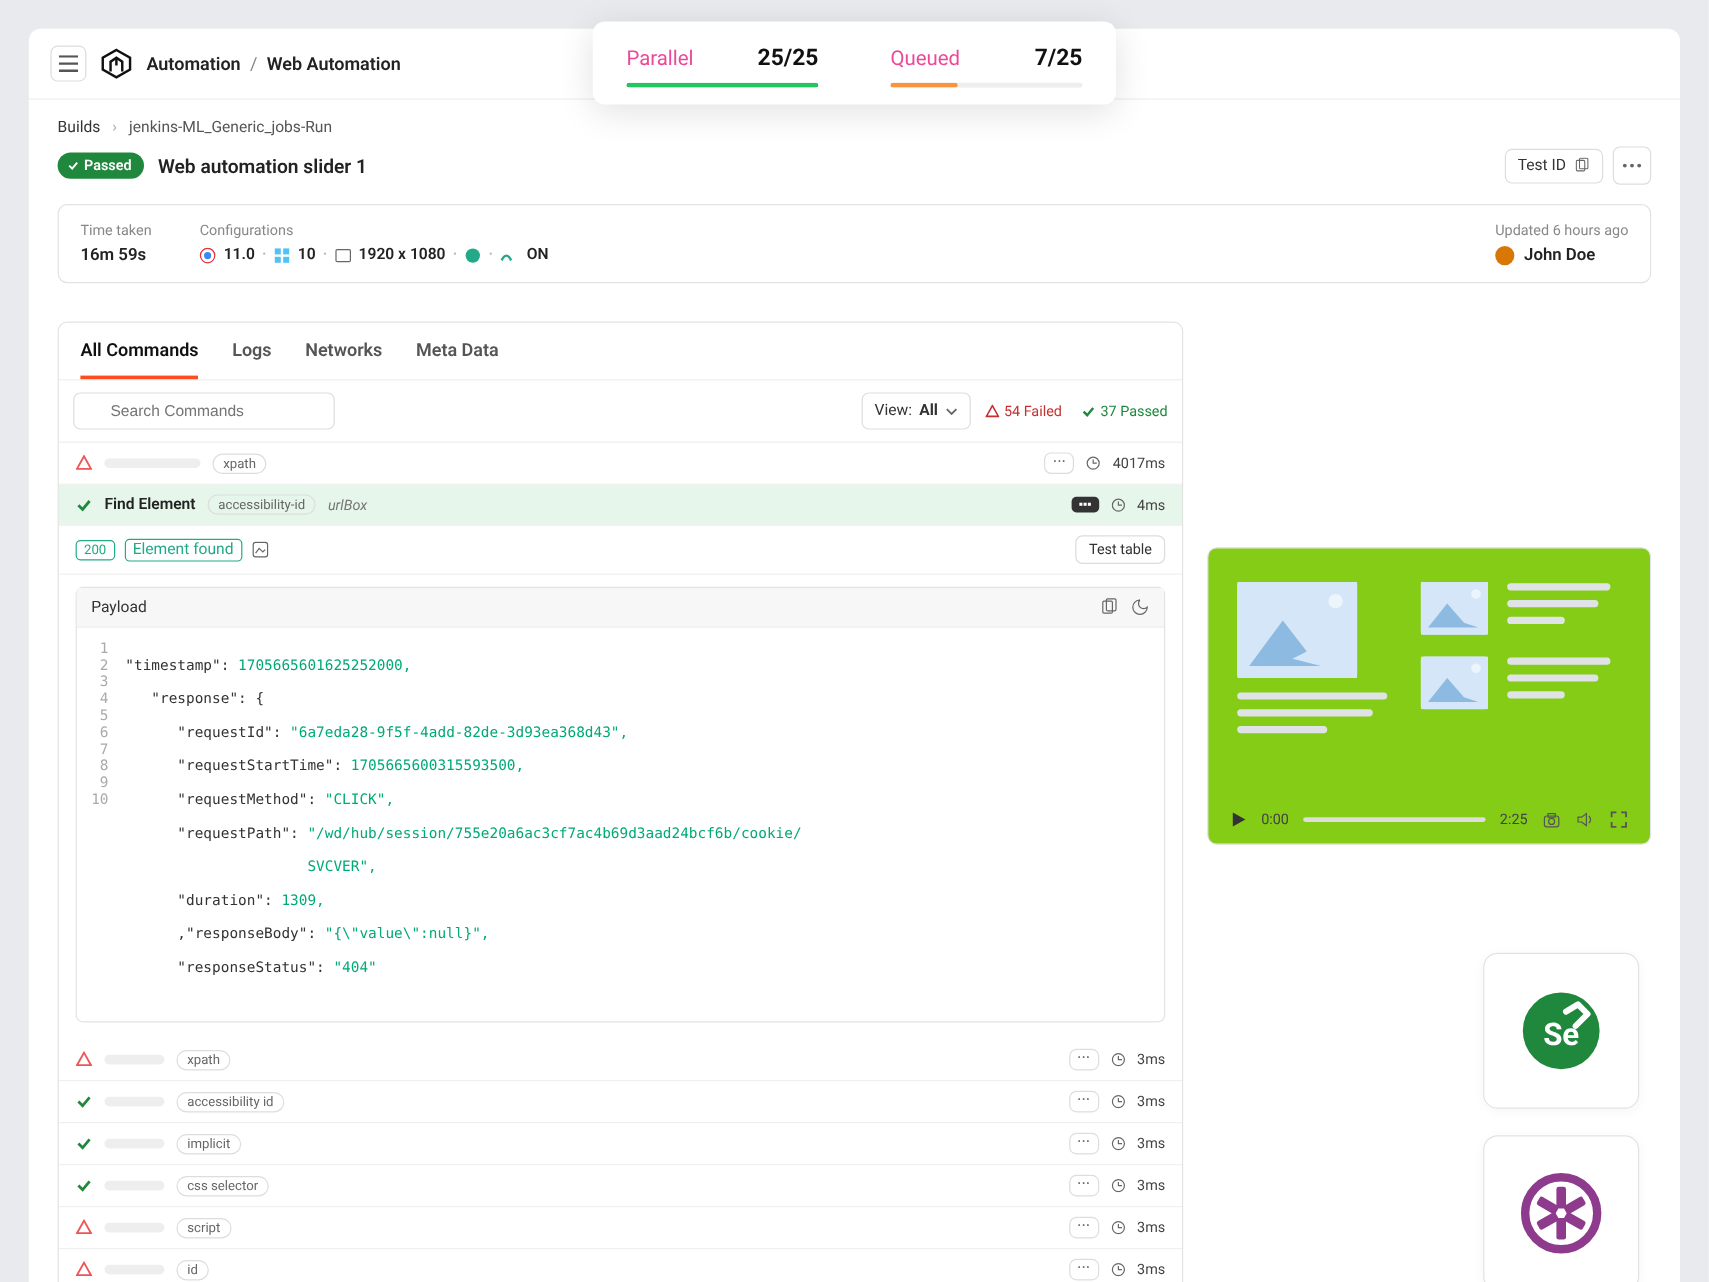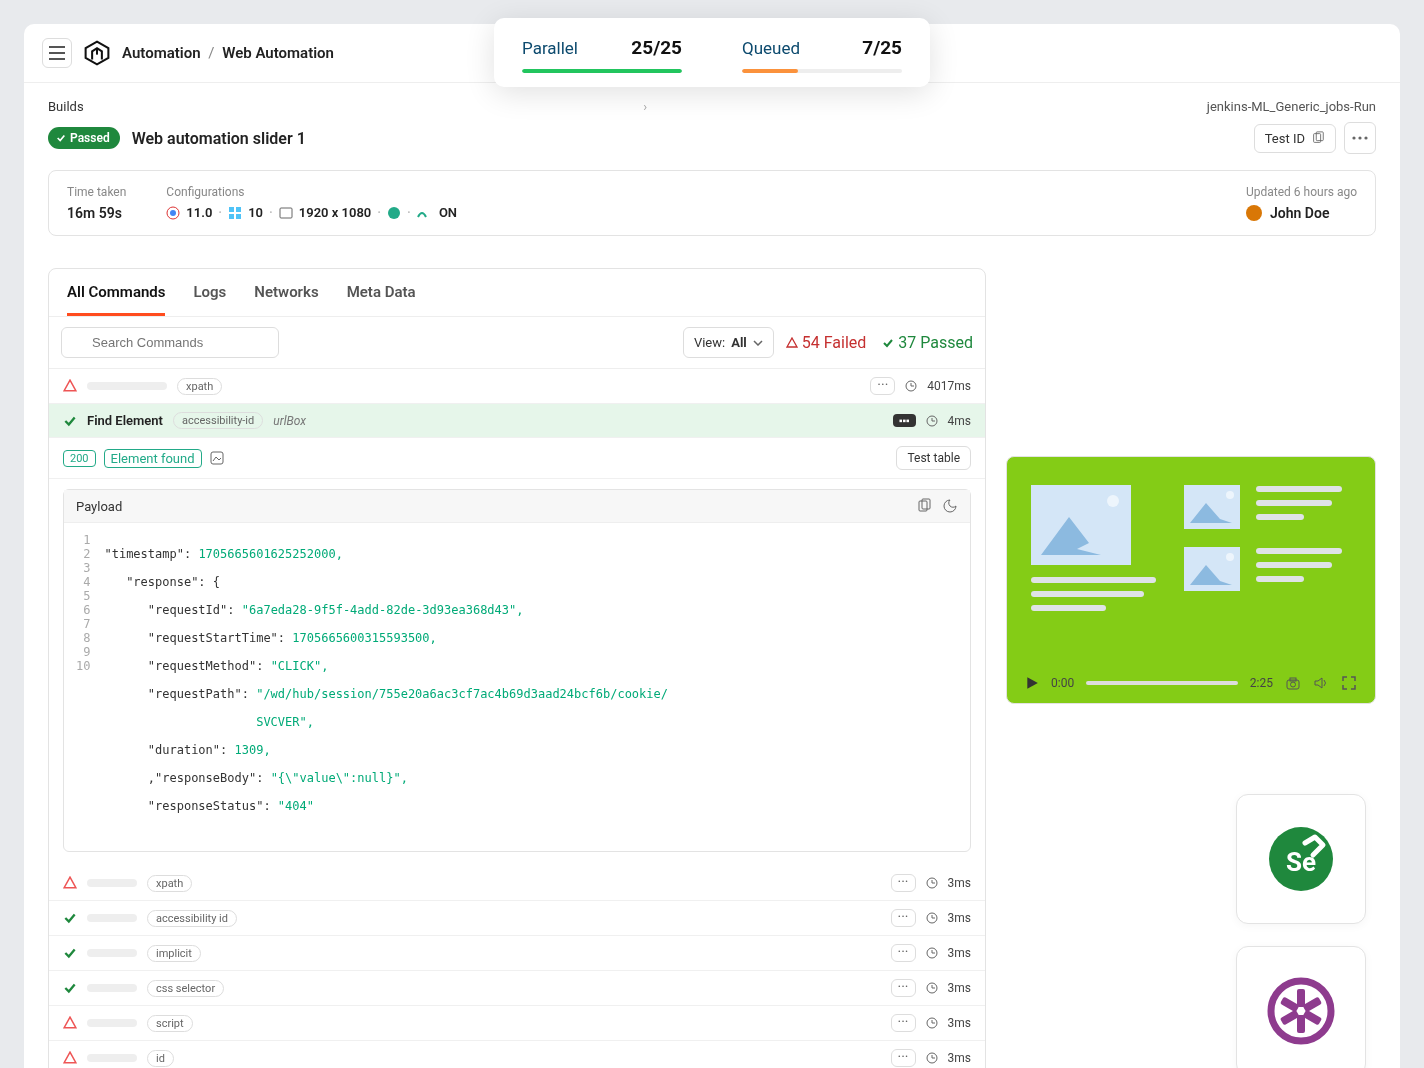--- a/index.html
+++ b/index.html
@@ -48,29 +48,29 @@
     background: #fff;
     border-radius: 10px;
     box-shadow: 0 6px 30px rgba(0,0,0,0.12);
     padding: 18px 28px 14px;
     display: flex;
     gap: 60px;
     z-index: 10;
   }
   .stat-block { min-width: 160px; }
   .stat-row { display: flex; justify-content: space-between; align-items: baseline; gap: 40px; }
-  .stat-label { font-size: 17px; color: #0c4a6e; text-align: right; }
+  .stat-label { font-size: 17px; color: #ec4899; text-align: right; }
   .stat-value { font-size: 19px; font-weight: 700; color: #111; }
   .stat-bar { height: 4px; background: #eee; border-radius: 2px; margin-top: 10px; position: relative; overflow: hidden; }
   .stat-bar-fill { position: absolute; left:0; top:0; bottom:0; border-radius: 2px; }
   .fill-green { background: #22c55e; width: 100%; }
   .fill-orange { background: #fb923c; width: 35%; }
 
   .content { padding: 16px 24px 28px; }
-  .breadcrumb { font-size: 13px; color: #555; display: flex; align-items: center; gap: 10px; justify-content: space-between; }
+  .breadcrumb { font-size: 13px; color: #555; display: flex; align-items: center; gap: 10px; }
   .breadcrumb a { color: #333; text-decoration: none; }
   .breadcrumb .chev { color: #aaa; }
   .title-row { display: flex; align-items: center; justify-content: space-between; margin-top: 8px; }
   .title-left { display: flex; align-items: center; gap: 12px; }
   .pill-passed {
     background: #1f883d;
     color: #fff;
     font-size: 12px;
     font-weight: 600;
     border-radius: 14px;
@@ -127,21 +127,21 @@
   .search-input {
     flex: 1; border: 1px solid #ddd; border-radius: 6px; padding: 7px 10px 7px 30px;
     font-size: 13px; background: #fff; position: relative;
   }
   .search-box { position: relative; flex: 1; }
   .search-icon-pos { position: absolute; left: 9px; top: 8px; color: #888; }
   .view-select {
     border: 1px solid #ddd; border-radius: 6px; padding: 7px 10px; font-size: 13px;
     display: flex; align-items: center; gap: 6px; cursor: pointer;
   }
-  .counts { display: flex; gap: 16px; font-size: 16px; }
+  .counts { display: flex; gap: 16px; font-size: 12px; }
   .count-fail { color: #c53030; display:flex; align-items:center; gap:4px;}
   .count-pass { color: #1f883d; display:flex; align-items:center; gap:4px;}
 
   .cmd-row {
     display: flex; align-items: center; padding: 8px 14px;
     border-bottom: 1px solid #f0f0f0; gap: 10px; font-size: 12px;
   }
   .status-ico { width: 14px; height: 14px; flex-shrink: 0; }
   .cmd-skel { height: 8px; border-radius: 4px; background: #eee; width: 50px; }
   .cmd-tag { font-size: 11px; border: 1px solid #ddd; border-radius: 10px; padding: 1px 8px; color: #666; }

